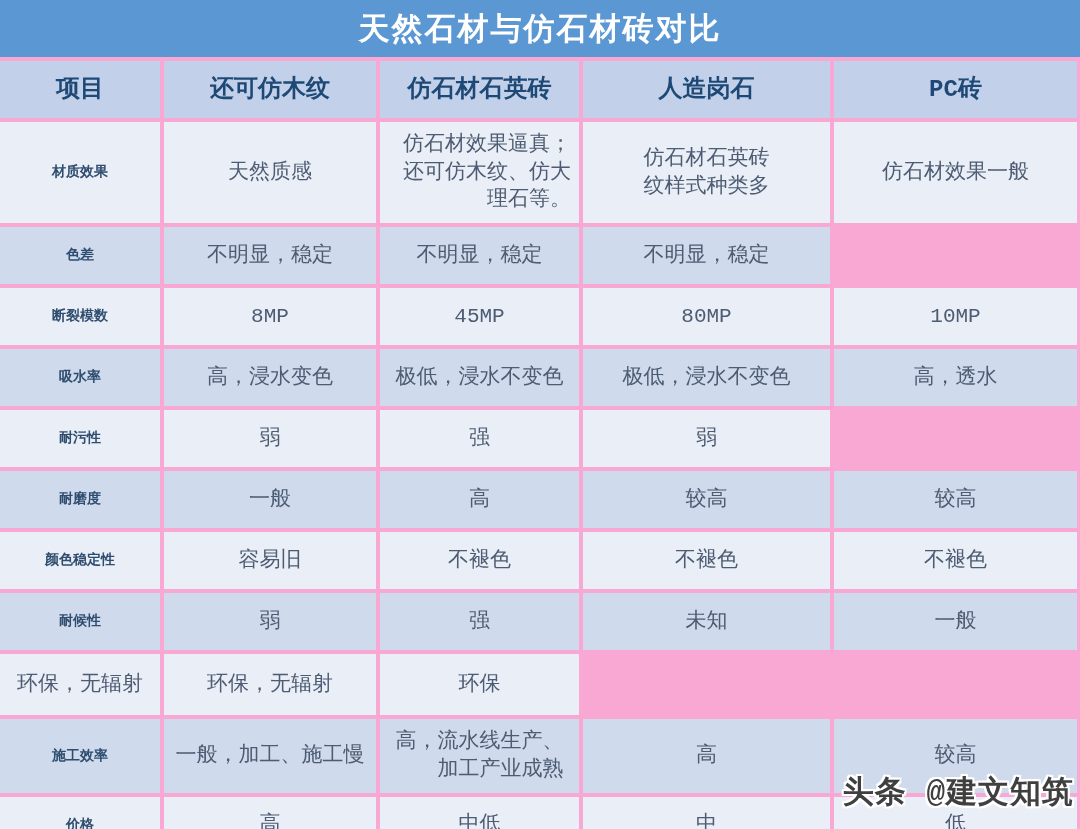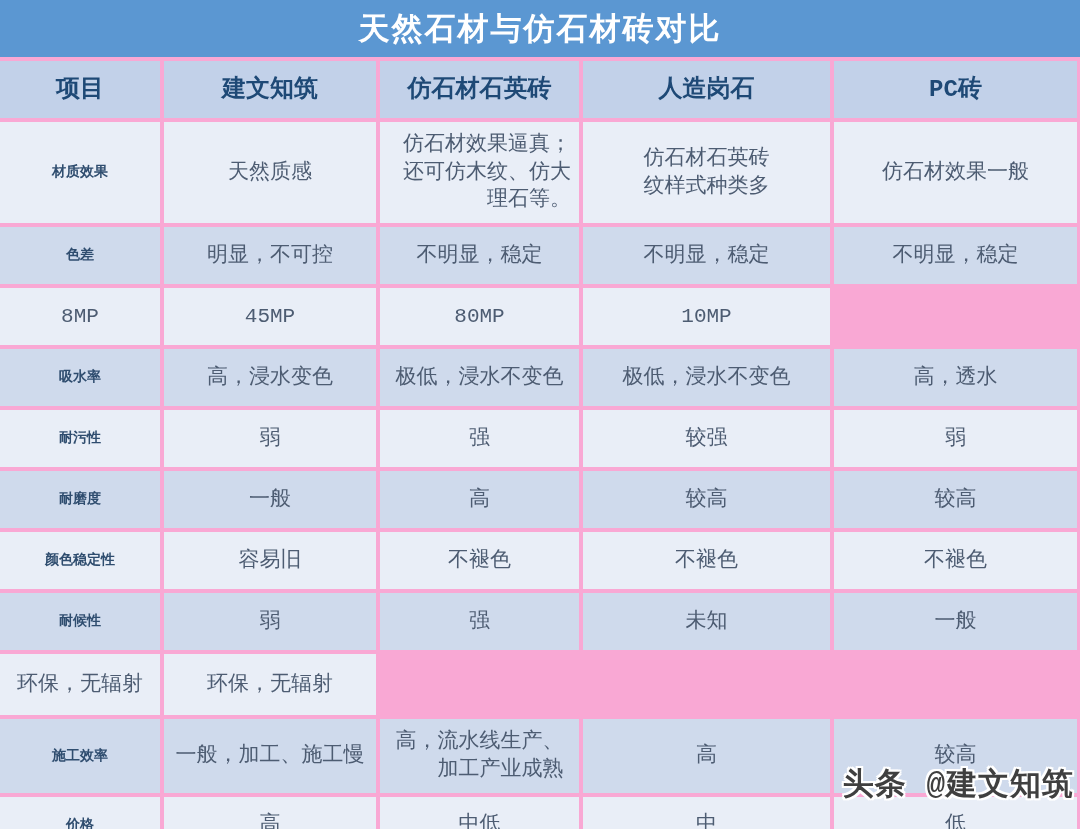--- a/index.html
+++ b/index.html
@@ -42,84 +42,83 @@
   .r-light .cell{background:#e9eef7;}
   .r-dark  .cell{background:#cfdaec;}
   .row .label{color:#2f4d6f;font-size:14px;font-weight:bold;}
   .row .val{color:#4d5c72;font-size:21px;}
   .h57 .cell{min-height:57px;}
   .h60 .cell{min-height:60px;}
   .h61 .cell{min-height:61px;}
   .h86 .cell{min-height:86px;}
   .watermark{
     position:absolute;
-    right:6px;bottom:24px;
+    right:6px;bottom:16px;
     font-size:31px;font-weight:bold;color:#3f3f3f;
     letter-spacing:1px;
     text-shadow:
       -2px 0 0 #ffffff, 2px 0 0 #ffffff,
       0 -2px 0 #ffffff, 0 2px 0 #ffffff,
       -2px -2px 0 #ffffff, 2px 2px 0 #ffffff,
       -2px 2px 0 #ffffff, 2px -2px 0 #ffffff;
   }
 </style>
 </head>
 <body>
 
 <div class="page">
 
   <div class="title-bar">
     <span>天然石材与仿石材砖对比</span>
   </div>
 
   <div class="row hdr">
     <div class="cell">项目</div>
-    <div class="cell">建文知筑</div>
+    <div class="cell">还可仿木纹</div>
     <div class="cell">仿石材石英砖</div>
     <div class="cell">人造岗石</div>
     <div class="cell">PC砖</div>
   </div>
 
   <div class="row r-light h86">
     <div class="cell label">材质效果</div>
     <div class="cell val">天然质感</div>
     <div class="cell val">仿石材效果逼真；还可仿木纹、仿大理石等。</div>
     <div class="cell val">仿石材石英砖
 纹样式种类多</div>
     <div class="cell val">仿石材效果一般</div>
   </div>
 
   <div class="row r-dark h57">
     <div class="cell label">色差</div>
-    <div class="cell val">明显，不可控</div>
     <div class="cell val">不明显，稳定</div>
     <div class="cell val">不明显，稳定</div>
     <div class="cell val">不明显，稳定</div>
   </div>
 
   <div class="row r-light h57">
+    <div class="cell label">断裂模数</div>
     <div class="cell val">8MP</div>
     <div class="cell val">45MP</div>
     <div class="cell val">80MP</div>
     <div class="cell val">10MP</div>
   </div>
 
   <div class="row r-dark h57">
     <div class="cell label">吸水率</div>
     <div class="cell val">高，浸水变色</div>
     <div class="cell val">极低，浸水不变色</div>
     <div class="cell val">极低，浸水不变色</div>
     <div class="cell val">高，透水</div>
   </div>
 
   <div class="row r-light h57">
     <div class="cell label">耐污性</div>
     <div class="cell val">弱</div>
     <div class="cell val">强</div>
-    <div class="cell val">较强</div>
     <div class="cell val">弱</div>
   </div>
 
   <div class="row r-dark h57">
     <div class="cell label">耐磨度</div>
     <div class="cell val">一般</div>
     <div class="cell val">高</div>
     <div class="cell val">较高</div>
     <div class="cell val">较高</div>
   </div>
@@ -136,20 +135,21 @@
     <div class="cell label">耐候性</div>
     <div class="cell val">弱</div>
     <div class="cell val">强</div>
     <div class="cell val">未知</div>
     <div class="cell val">一般</div>
   </div>
 
   <div class="row r-light h61">
     <div class="cell val">环保，无辐射</div>
     <div class="cell val">环保，无辐射</div>
+    <div class="cell val">环保</div>
   </div>
 
   <div class="row r-dark h60">
     <div class="cell label">施工效率</div>
     <div class="cell val">一般，加工、施工慢</div>
     <div class="cell val">高，流水线生产、
 加工产业成熟</div>
     <div class="cell val">高</div>
     <div class="cell val">较高</div>
   </div>

